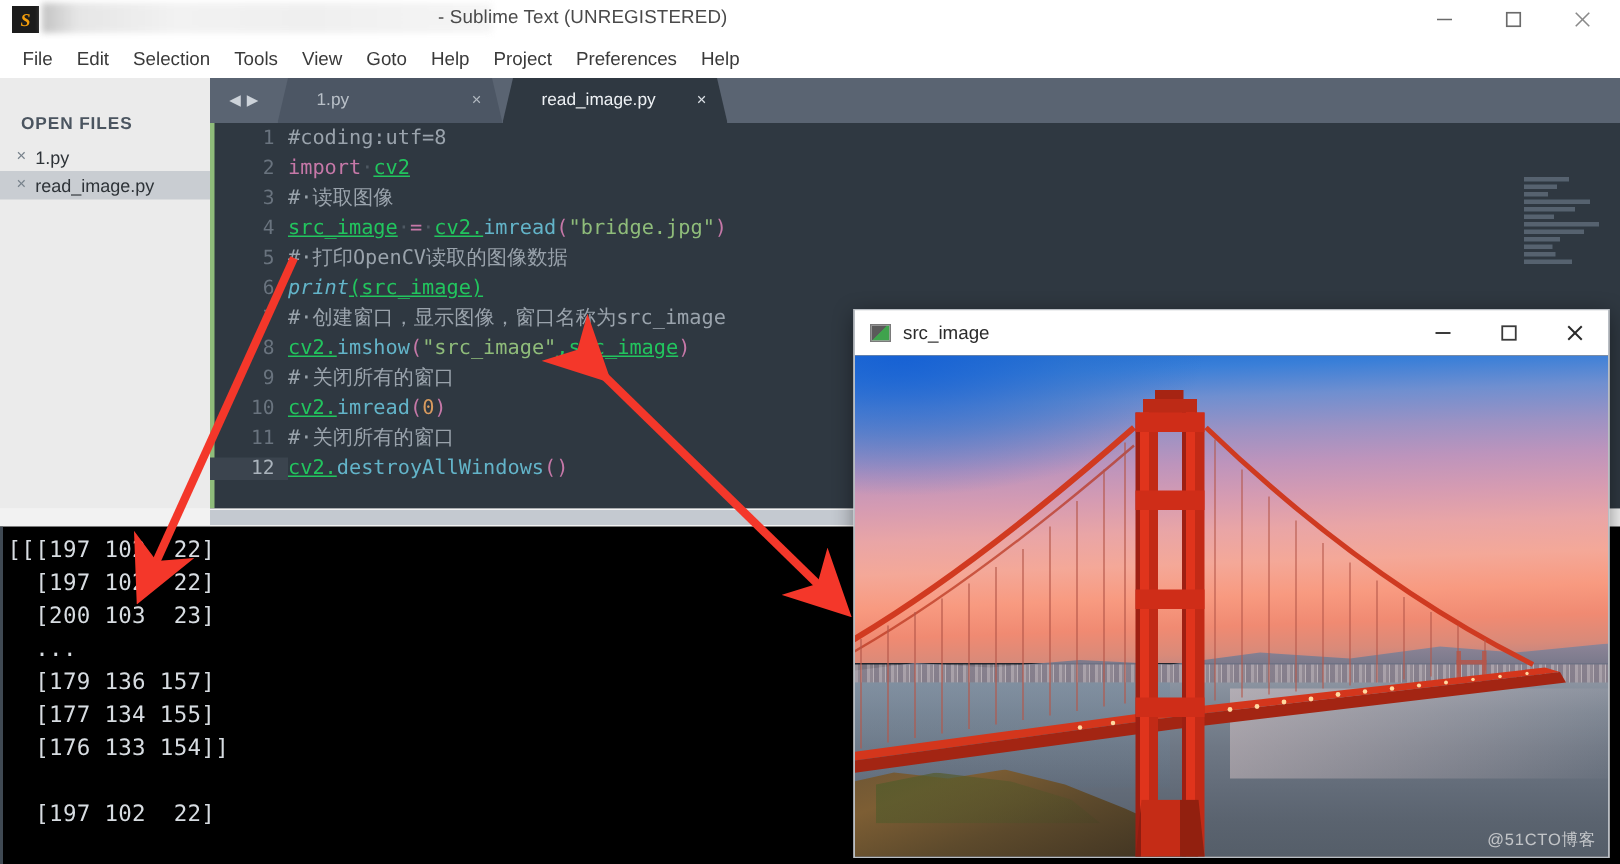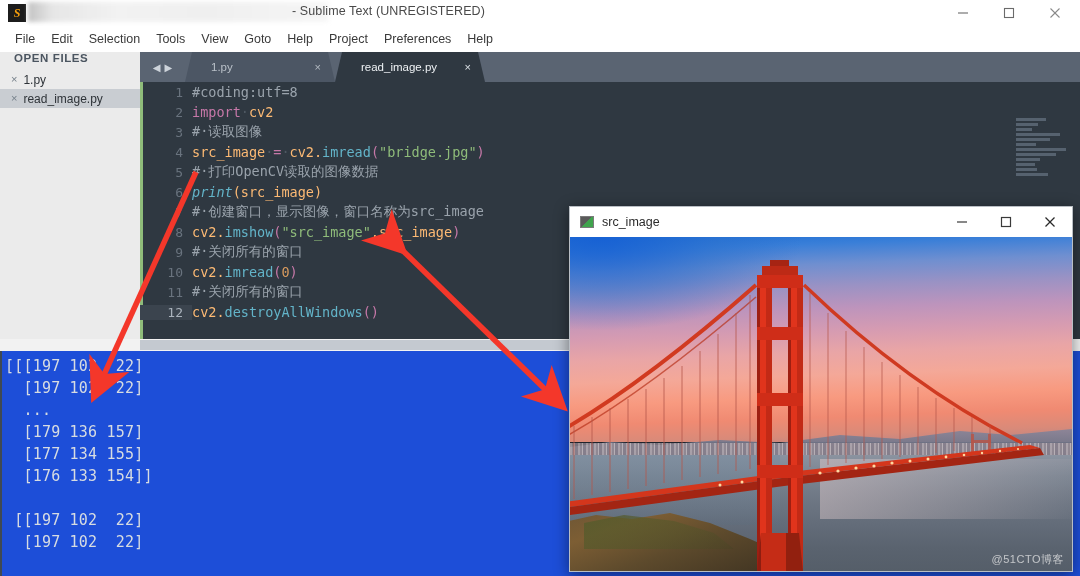--- a/index.html
+++ b/index.html
@@ -69,21 +69,21 @@
     color: #3a3a3a;
     padding: 3px 8px;
     white-space: nowrap;
   }
 
   
   #sidebar {
     position: absolute; left: 0; top: 52px;
     width: 140px; height: 287px;
     background: #ebebeb;
-    padding-top: 0;
+    padding-top: 25px;
   }
   #sidebar-title {
     font-size: 11.5px; font-weight: bold;
     color: #4b5560;
     letter-spacing: .6px;
     padding: 0 0 6px 14px;
   }
   .side-file {
     display: flex; align-items: center;
     height: 19px;
@@ -170,21 +170,21 @@
   .code-line.cur .gutter { color: #aab3bc; background: #3b444e; }
   .code-txt { color: #dfe3e7; }
 
   
   .c-comment { color: #9aa3ac; }
   .c-kw      { color: #c678a8; }
   .c-fn      { color: #63b4c9; }
   .c-str     { color: #8fbc7a; }
   .c-op      { color: #c678a8; }
   .c-num     { color: #d99b5e; }
-  .c-plain   { color: #fdba74; }
+  .c-plain   { color: #22c55e; text-decoration: underline; }
   .c-italic  { font-style: italic; }
   .c-dot     { color: #4e5862; }
 
   
   #minimap {
     position: absolute; right: 0; top: 30px;
     width: 70px; height: 257px;
     background: #2f3841;
     padding: 6px 8px 0 6px;
   }
@@ -204,21 +204,21 @@
   #hscroll-thumb {
     position: absolute; left: 140px; top: 1px;
     width: 870px; height: 10px;
     background: #c4c9d0;
   }
 
   
   #console {
     position: absolute; left: 0; top: 351px;
     width: 1080px; height: 225px;
-    background: #1d4ed8;
+    background: #000000;
     padding: 6px 0 0 2px;
     overflow: hidden;
   }
   .out-line {
     height: 22px;
     font-family: "DejaVu Sans Mono", monospace;
     font-size: 15px;
     color: #d7dce1;
     white-space: pre;
     letter-spacing: .2px;
@@ -527,26 +527,26 @@
   </div>
 
   <div id="hscroll">
     <div id="hscroll-thumb"></div>
   </div>
 
   <div id="console">
     <div id="console-left-edge"></div>
     <div class="out-line">[[[197 102  22]</div>
     <div class="out-line">  [197 102  22]</div>
+    <div class="out-line">  [200 103  23]</div>
     <div class="out-line">  ...</div>
     <div class="out-line">  [179 136 157]</div>
     <div class="out-line">  [177 134 155]</div>
     <div class="out-line">  [176 133 154]]</div>
     <div class="out-line"></div>
-    <div class="out-line"> [[197 102  22]</div>
     <div class="out-line">  [197 102  22]</div>
 
   </div>
 
   <div id="imgwin">
     <div id="imgwin-title">
       <div id="imgwin-icon"></div>
       <div id="imgwin-name">src_image</div>
       <div id="imgwin-ctrls">
         <div class="iwbtn">

